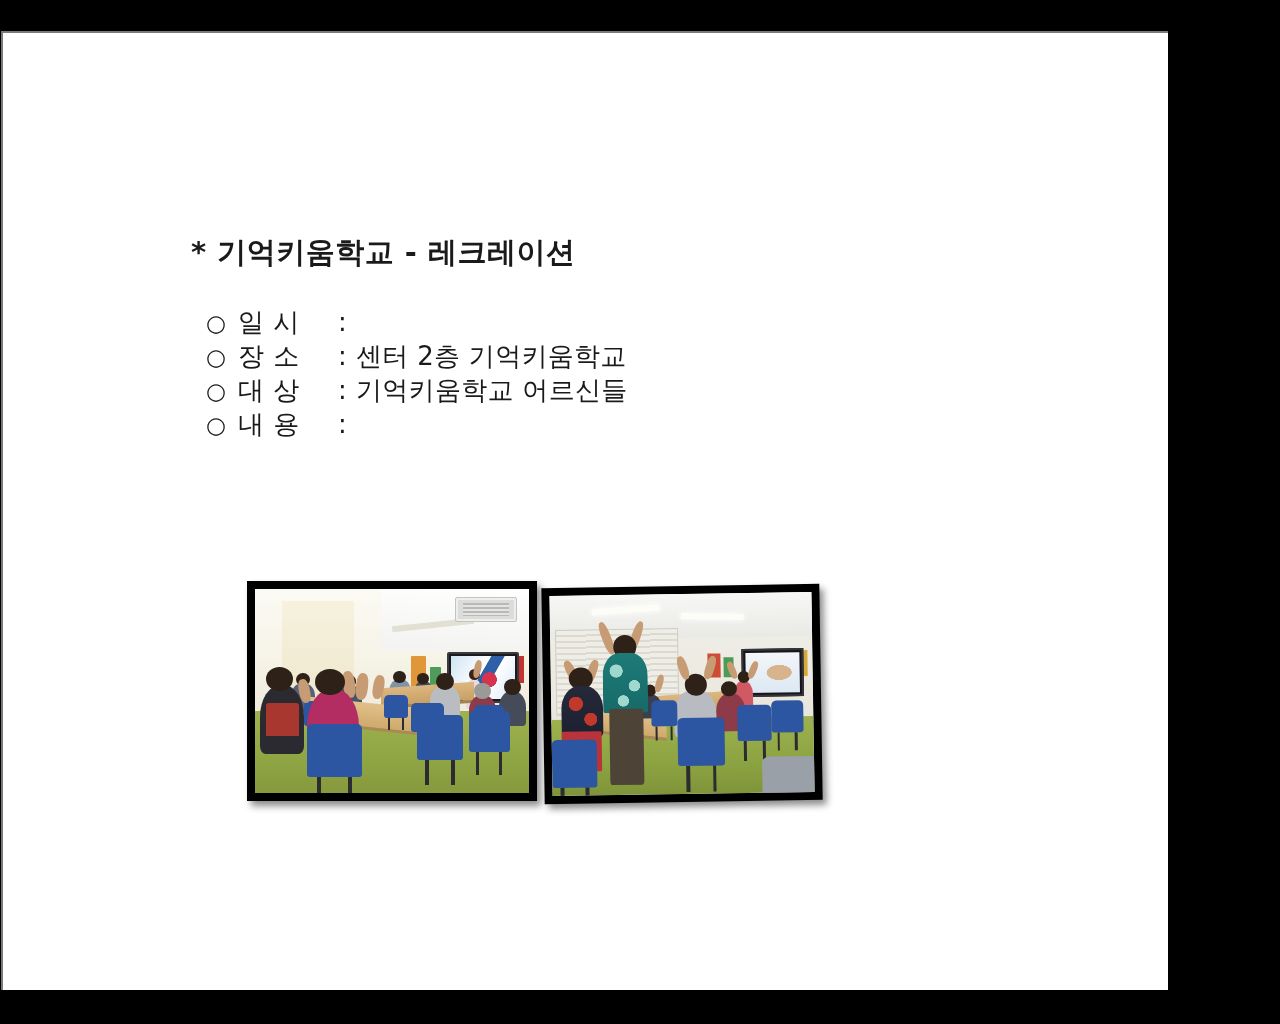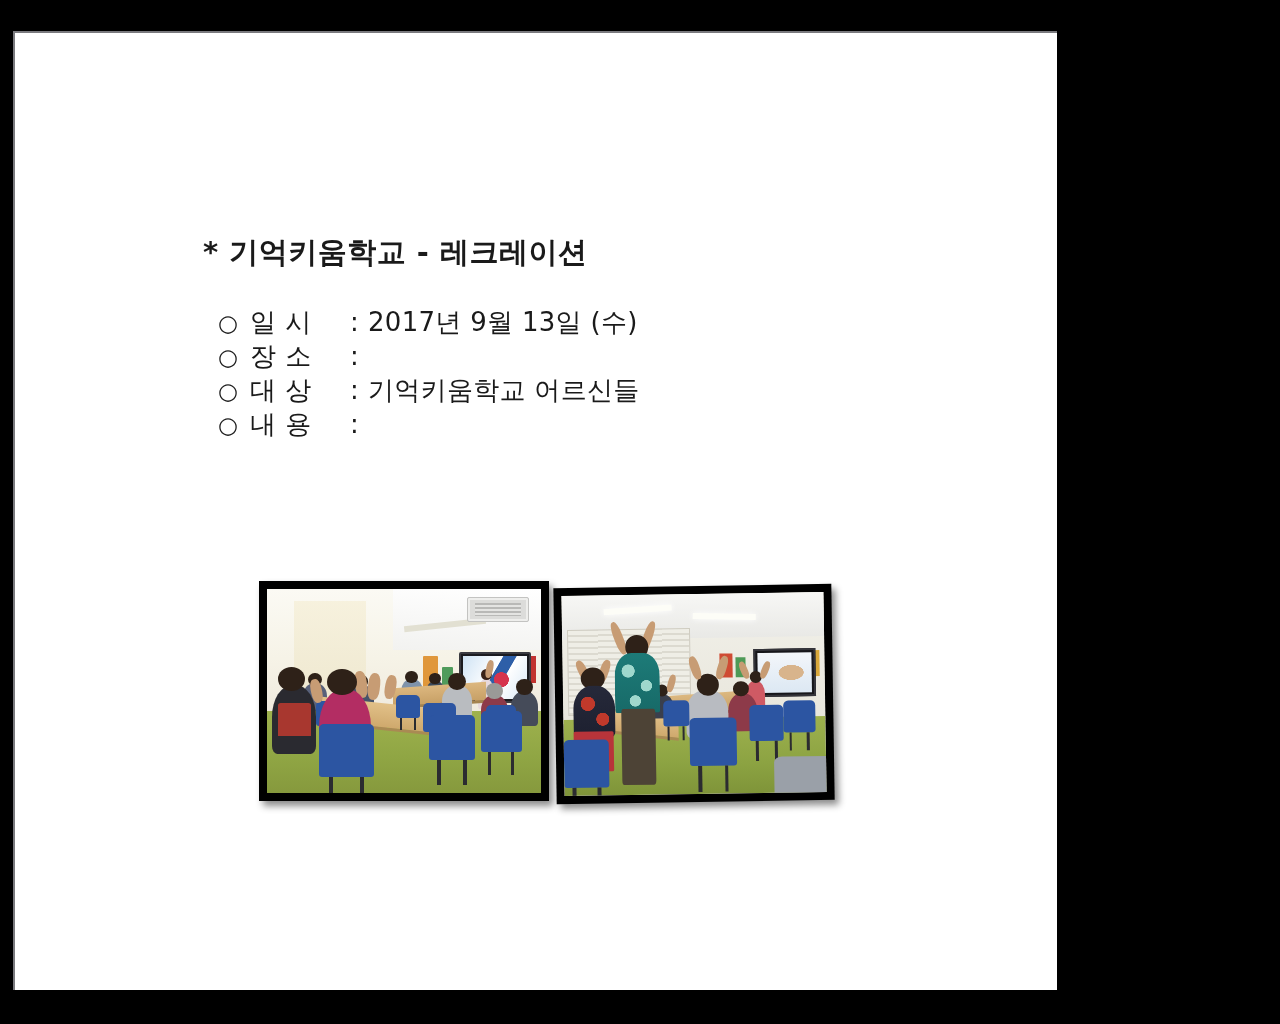--- a/index.html
+++ b/index.html
@@ -24,22 +24,22 @@
   .letterbox-bottom {
     position: absolute;
     left: 0; top: 990px;
     width: 1280px; height: 34px;
     background: #000000;
   }
 
   
   .slide {
     position: absolute;
-    left: 13px; top: 31px;
-    width: 1044px;
+    left: 1px; top: 31px;
+    width: 1167px;
     height: 959px;
     background: #ffffff;
     border-top: 2px solid #7a7a7e;
     border-left: 2px solid #7a7a7e;
     box-sizing: border-box;
   }
 
   
   .slide-title {
     position: absolute;
@@ -289,27 +289,27 @@
 <div class="slide">
 
   <div class="slide-title">* 기억키움학교 - 레크레이션</div>
 
   <div class="bullet-list">
 
     <div class="bullet-row">
       <span class="bullet-marker">○</span>
       <span class="bullet-label">일    시</span>
       <span class="bullet-colon">:</span>
-      <span class="bullet-value">2017년 9월 13일 (수)</span>
     </div>
 
     <div class="bullet-row">
       <span class="bullet-marker">○</span>
       <span class="bullet-label">장    소</span>
       <span class="bullet-colon">:</span>
+      <span class="bullet-value">센터 2층 기억키움학교</span>
     </div>
 
     <div class="bullet-row">
       <span class="bullet-marker">○</span>
       <span class="bullet-label">대    상</span>
       <span class="bullet-colon">:</span>
       <span class="bullet-value">기억키움학교 어르신들</span>
     </div>
 
     <div class="bullet-row">

